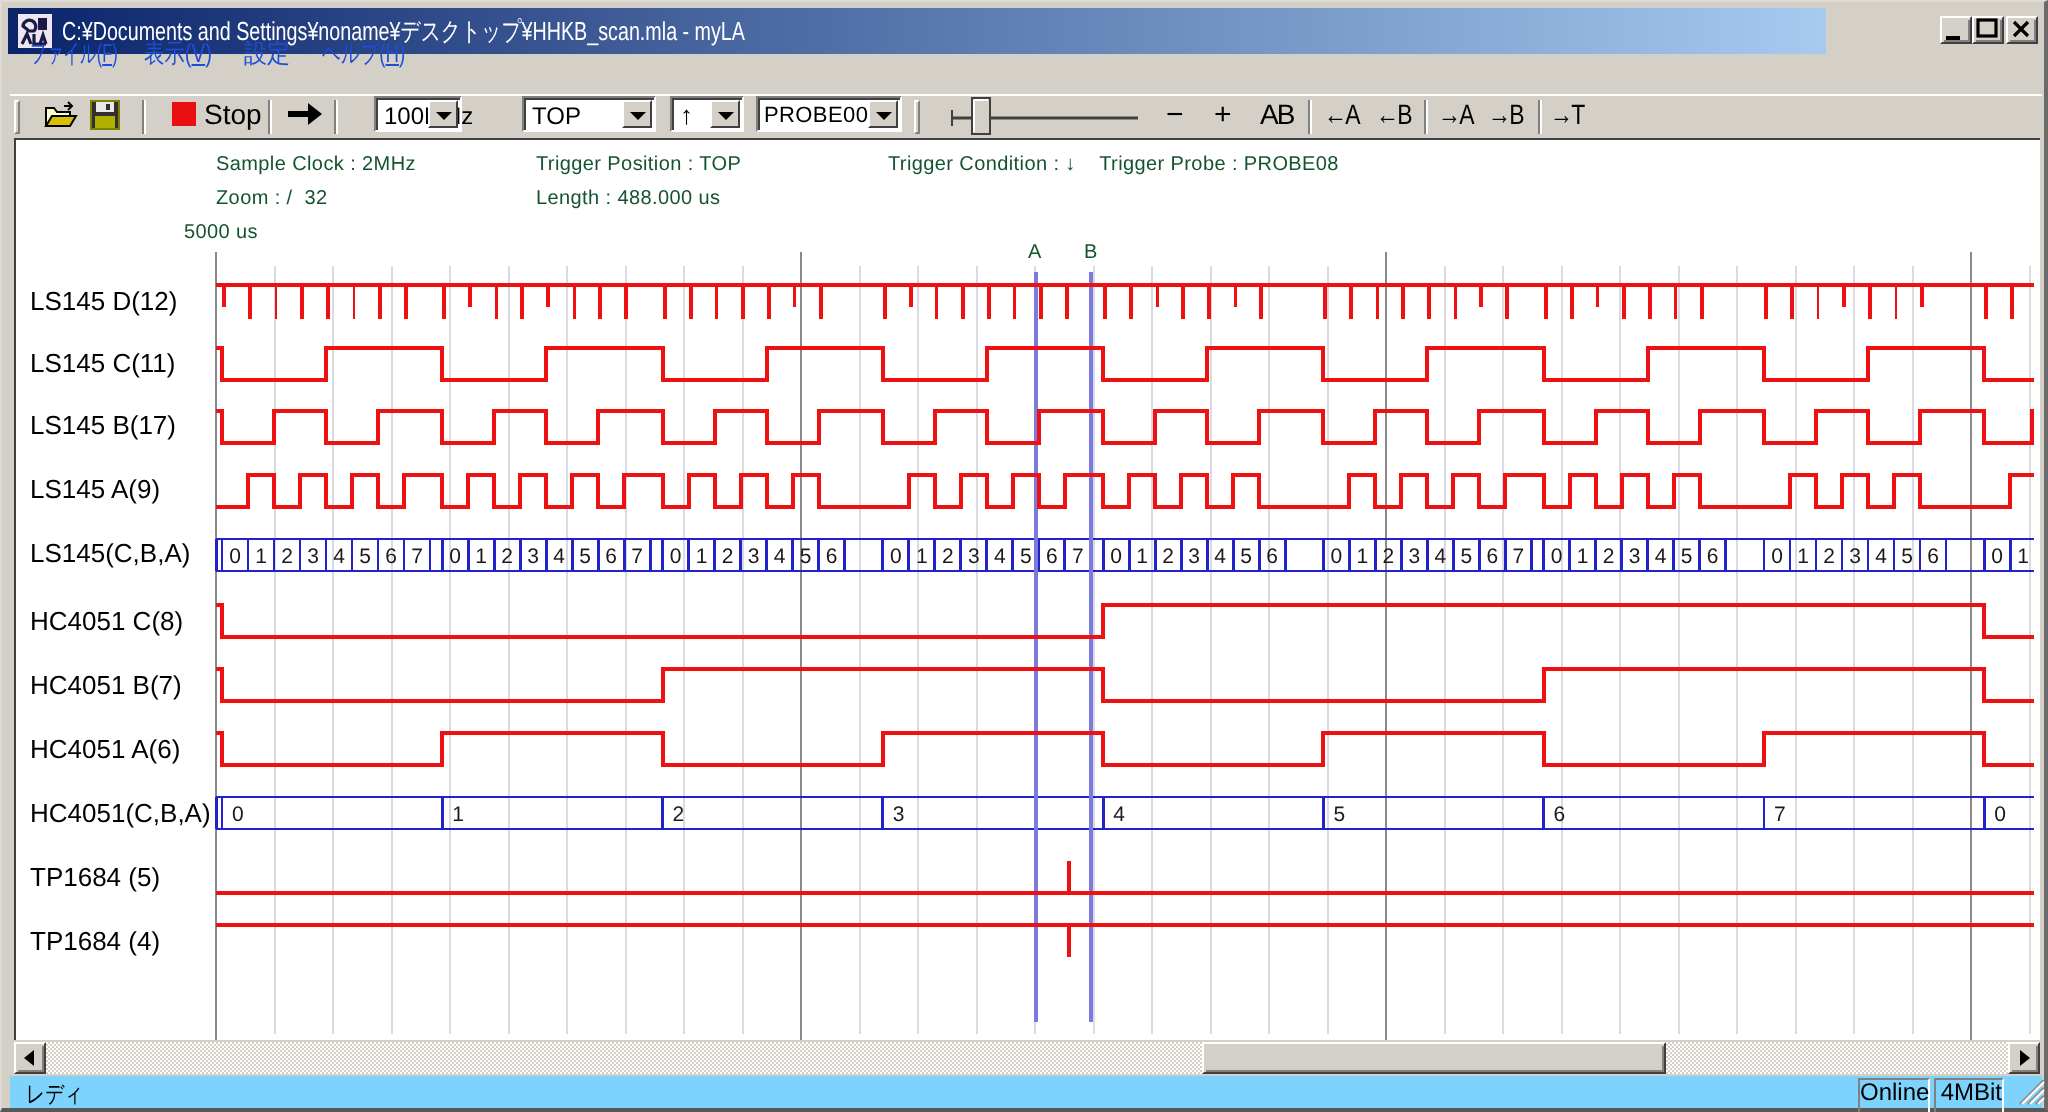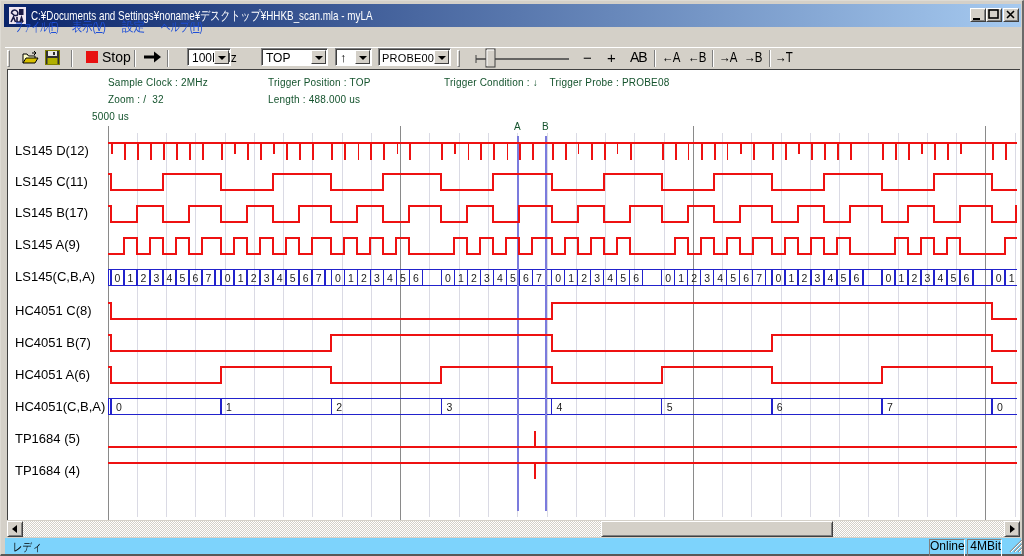--- a/index.html
+++ b/index.html
@@ -1,17 +1,17 @@
 <!DOCTYPE html>
 <html><head><meta charset="utf-8"><style>
 *{margin:0;padding:0;box-sizing:border-box}
 body{width:1024px;height:556px;overflow:hidden;font-family:"Liberation Sans",sans-serif;background:#d4d0c8}
 #win{position:absolute;left:0;top:0;width:1024px;height:556px;background:#d4d0c8;border-left:1px solid #dedbd4;border-top:1px solid #dedbd4;border-right:2px solid #6a6a6a;border-bottom:2px solid #585858}
 .abs{position:absolute;white-space:nowrap}
-#title{left:3px;top:3px;width:1017px;height:23px;background:linear-gradient(to right,#0a246a,#a6caf0);color:#fff;font-size:13px;line-height:23px}
+#title{left:3px;top:3px;width:909px;height:23px;background:linear-gradient(to right,#0a246a,#a6caf0);color:#fff;font-size:13px;line-height:23px}
 #title .txt{position:absolute;left:27px;top:0;transform:scaleX(0.758);transform-origin:left top}
 .wbtn{position:absolute;top:4px;width:16px;height:14px;background:#d4d0c8;border:1px solid;border-color:#fff #404040 #404040 #fff;box-shadow:inset 1px 1px 0 #d4d0c8, inset -1px -1px 0 #808080;font-size:10px;text-align:center;line-height:12px;color:#000}
 #menu{left:4px;top:16px;width:1016px;height:18px;font-size:13px;color:#1d4ed8}
 #menu span{position:absolute;top:1px}
 #toolbar{left:4px;top:46px;width:1016px;height:20px;border-top:1px solid #fff;font-size:13px}
 .sep{position:absolute;top:2px;width:2px;height:17px;border-left:1px solid #808080;border-right:1px solid #fff}
 .grip{position:absolute;top:2px;width:3px;height:17px;border:1px solid;border-color:#fff #808080 #808080 #fff}
 .combo{position:absolute;top:0px;height:18px;background:#fff;border:1px solid;border-color:#808080 #fff #fff #808080;box-shadow:inset 1px 1px 0 #404040}
 .combo .ct{position:absolute;left:4px;top:2px;font-size:12px;color:#000}
 .cbtn{position:absolute;right:1px;top:1px;width:15px;height:14px;background:#d4d0c8;border:1px solid;border-color:#fff #404040 #404040 #fff}

